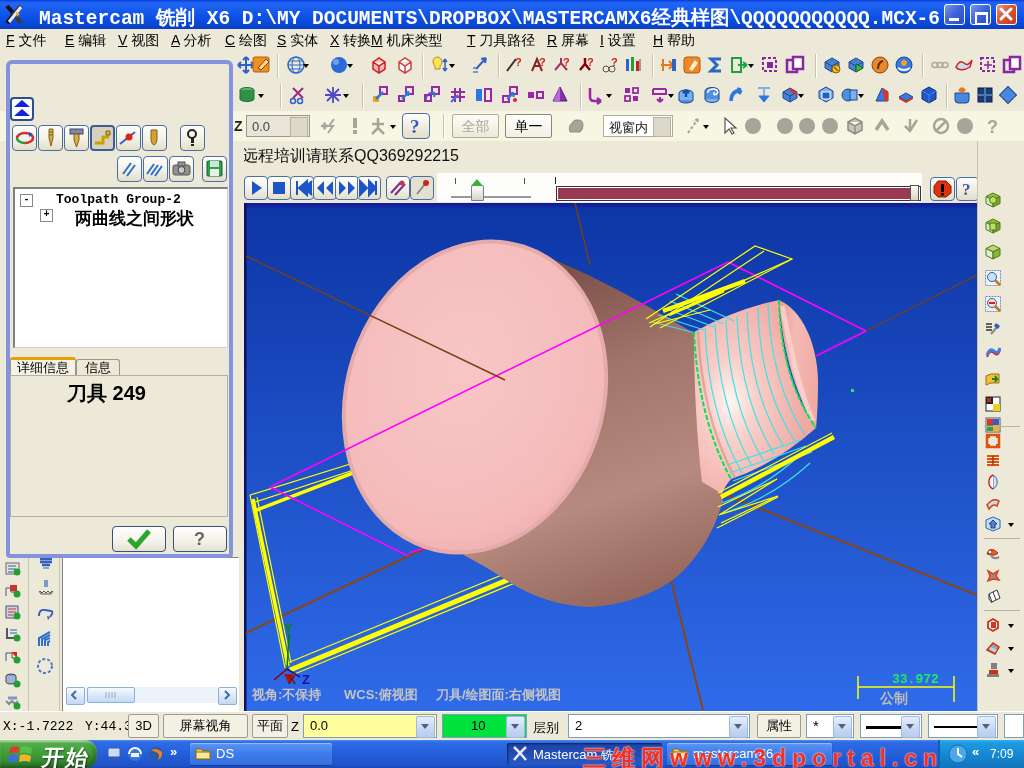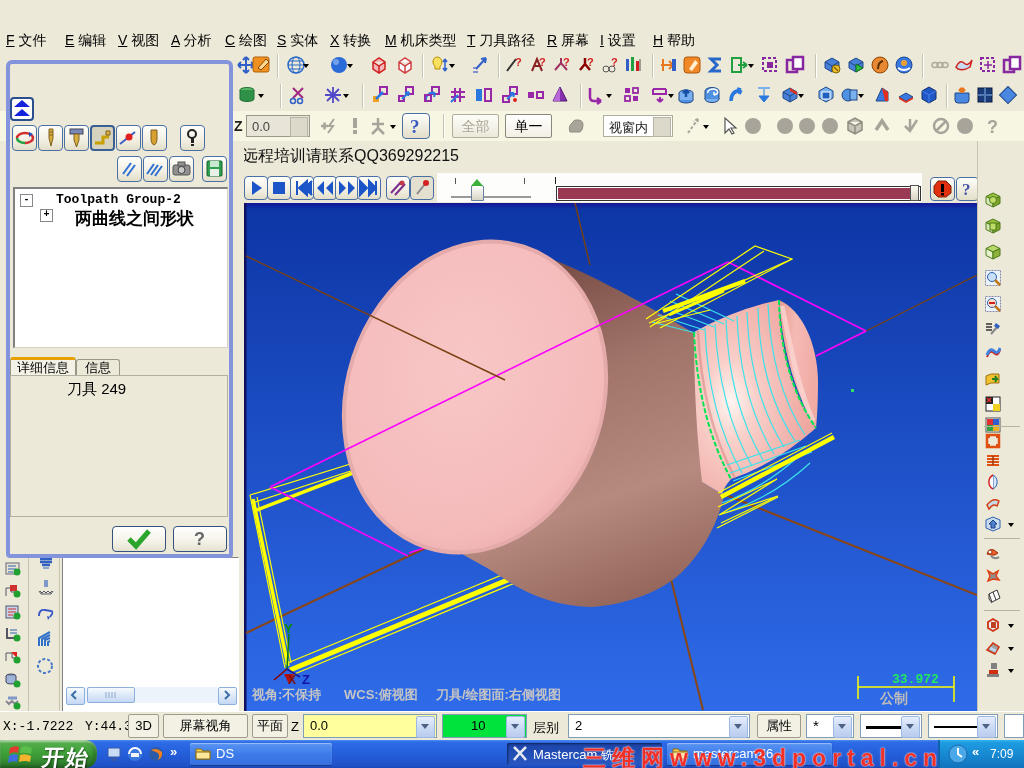--- a/index.html
+++ b/index.html
@@ -91,30 +91,50 @@
 #dlgtabs{left:0px;top:293px;width:216px;height:20px;font-size:13px;}
 #dlgtabbody{left:0px;top:311px;width:218px;height:142px;background:#ECE9D8;
   border:1px solid #B4B0A0;box-sizing:border-box;}
 .okbtn{top:462px;width:54px;height:26px;border:1px solid #33527E;border-radius:4px;
   background:linear-gradient(180deg,#FFFFFF 0%,#F4F2E8 60%,#E6E2D0 100%);box-sizing:border-box;}
 </style>
 </head>
 <body>
 <div id="root">
 
+  <div id="titlebar" class="abs">
+    <div id="titletext" class="abs">Mastercam 铣削 X6  D:\MY DOCUMENTS\DROPBOX\MASTERCAMX6经典样图\QQQQQQQQQQQ.MCX-6</div>
+    <div id="btnmin" class="abs winbtn">
+        <div class="abs" style="left:4px;top:13px;width:10px;height:3px;background:#fff"></div>
+      </div>
+    <div id="btnmax" class="abs winbtn">
+        <div class="abs" style="left:4px;top:7px;width:9px;height:8px;border:2px solid #fff;border-top-width:3px"></div>
+      </div>
+    <div id="btncls" class="abs winbtn">
+      <svg width="19" height="19">
+          <path d="M4 4 L14 14 M14 4 L4 14" stroke="#fff" stroke-width="3" stroke-linecap="round"></path>
+        </svg>
+    </div>
+    <svg class="abs" style="left:5px;top:4px" width="21" height="21">
+        <path d="M2 2 L9 10 L2 19" stroke="#111" stroke-width="4" fill="none"></path>
+        <path d="M16 2 L9 10 L16 19" stroke="#3a3a3a" stroke-width="4" fill="none"></path>
+        <path d="M4 18 L16 3" stroke="#e8e8e8" stroke-width="3"></path>
+        <path d="M11 8 l4 2 -3 3 Z" fill="#E8A020"></path>
+      </svg>
+  </div>
 
   <div id="menubar" class="abs">
     <span class="abs mi" style="left:6px"><u>F</u> 文件</span>
     <span class="abs mi" style="left:65px"><u>E</u> 编辑</span>
     <span class="abs mi" style="left:118px"><u>V</u> 视图</span>
     <span class="abs mi" style="left:171px"><u>A</u> 分析</span>
     <span class="abs mi" style="left:225px"><u>C</u> 绘图</span>
     <span class="abs mi" style="left:277px"><u>S</u> 实体</span>
     <span class="abs mi" style="left:330px"><u>X</u> 转换</span>
-    <span class="abs mi" style="left:385px"><u>M</u> 机床类型</span>
+    <span class="abs mi" style="left:371px"><u>M</u> 机床类型</span>
     <span class="abs mi" style="left:467px"><u>T</u> 刀具路径</span>
     <span class="abs mi" style="left:547px"><u>R</u> 屏幕</span>
     <span class="abs mi" style="left:600px"><u>I</u> 设置</span>
     <span class="abs mi" style="left:653px"><u>H</u> 帮助</span>
   </div>
 
   <div id="tb1" class="abs">
       <svg class="abs" style="left:236px;top:4px" width="20" height="20">
         <path d="M10 2 v16 M2 10 h16 M10 2 l-3 3 M10 2 l3 3 M10 18 l-3 -3 M10 18 l3 -3 M2 10 l3 -3 M2 10 l3 3 M18 10 l-3 -3 M18 10 l-3 3" stroke="#3060C8" stroke-width="2" fill="none"></path>
       </svg>
@@ -1002,21 +1022,21 @@
       <div class="abs" style="left:5px;top:5px;width:11px;height:11px;border:1px solid #888;background:#fff;font-size:10px;line-height:9px;text-align:center">-</div>
       <div class="abs" style="left:41px;top:3px">Toolpath Group-2</div>
       <div class="abs" style="left:25px;top:20px;width:11px;height:11px;border:1px solid #888;background:#fff;font-size:10px;line-height:9px;text-align:center">+</div>
       <div class="abs" style="left:60px;top:18px;font-family:'Liberation Sans';font-size:17px">两曲线之间形状</div>
     </div>
     <div id="dlgtabs" class="abs">
       <div class="abs" style="left:0;top:0;width:66px;height:20px;background:#F4F2E6;border:1px solid #9A9885;border-bottom:none;border-top:3px solid #E8A000;border-radius:3px 3px 0 0;box-sizing:border-box;text-align:center;line-height:15px">详细信息</div>
       <div class="abs" style="left:66px;top:2px;width:44px;height:18px;background:#ECE9D8;border:1px solid #9A9885;border-bottom:none;border-radius:3px 3px 0 0;box-sizing:border-box;text-align:center;line-height:16px">信息</div>
     </div>
     <div id="dlgtabbody" class="abs">
-      <span class="abs" style="left:56px;top:4px;font-size:15px;font-weight:normal">刀具 249</span>
+      <span class="abs" style="left:56px;top:4px;font-size:20px;font-weight:bold">刀具 249</span>
     </div>
     <div class="abs okbtn" style="left:102px">
       <svg width="52" height="24">
           <path d="M16 12 L23 19 L36 4" stroke="#2CA52C" stroke-width="5" fill="none"></path>
         </svg>
     </div>
     <div class="abs okbtn" style="left:163px">
       <svg width="52" height="24">
           <text x="20" y="18" font-size="18" font-weight="bold" fill="#666">?</text>
         </svg>

